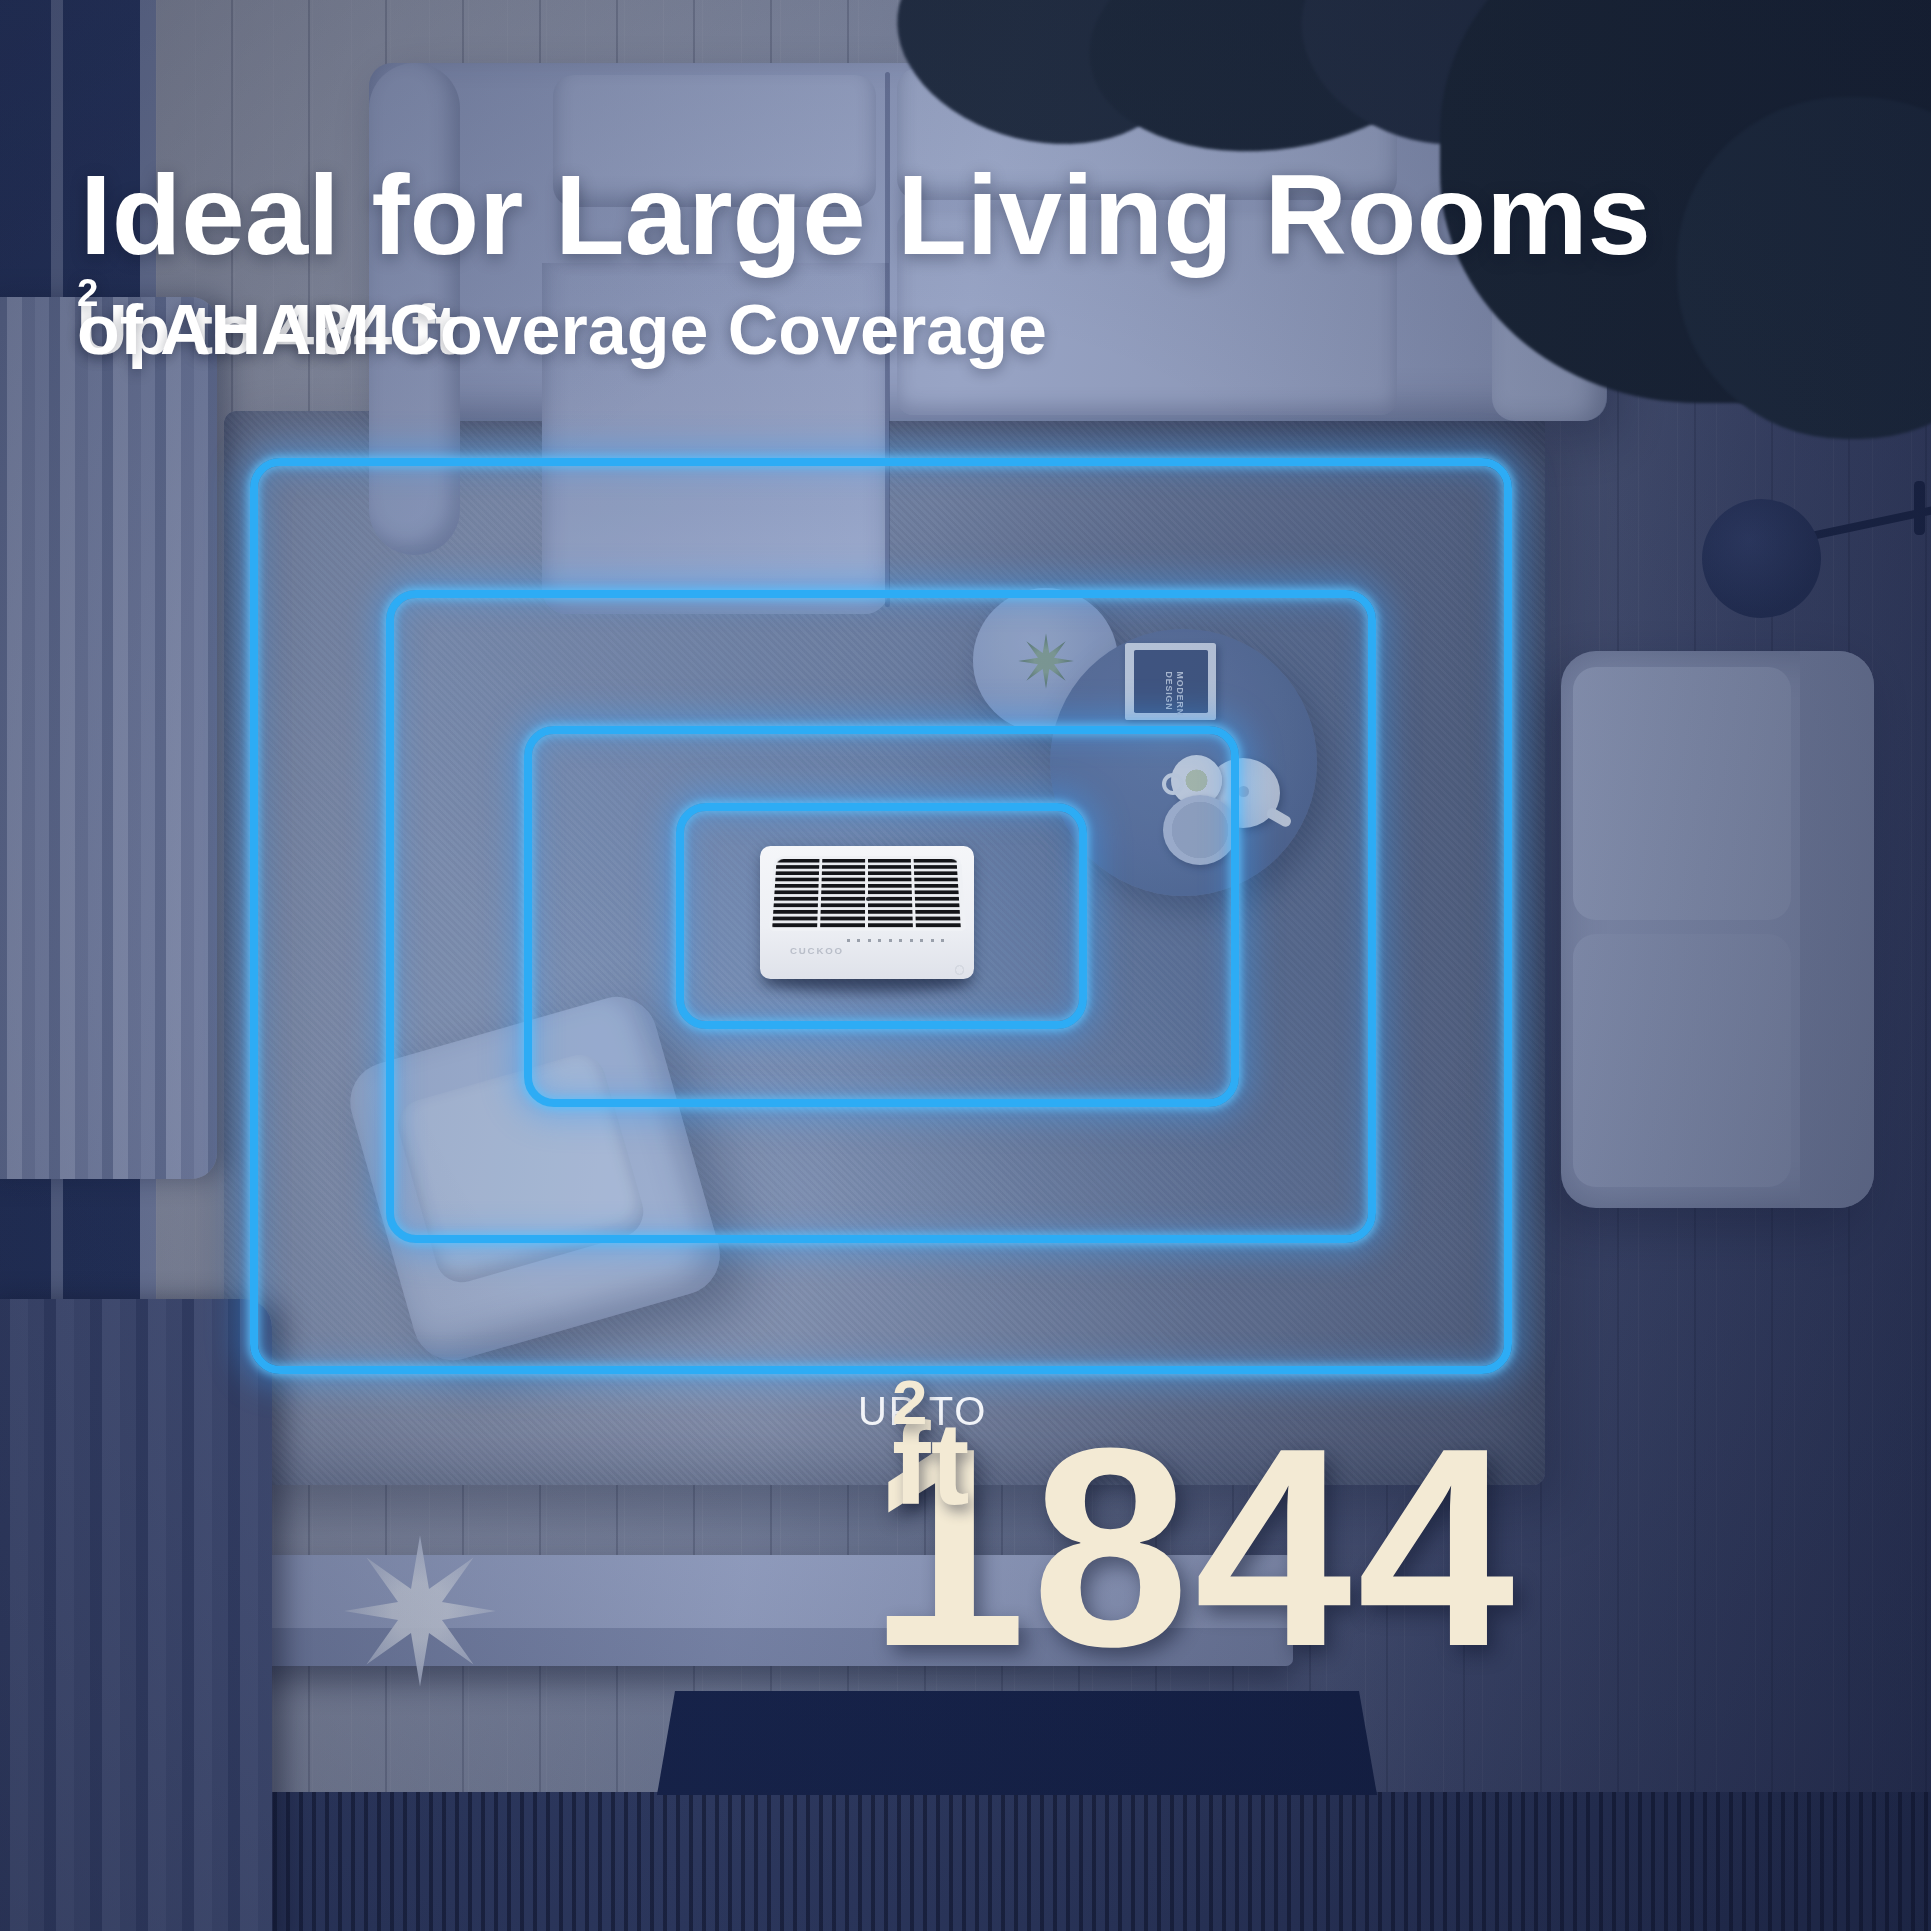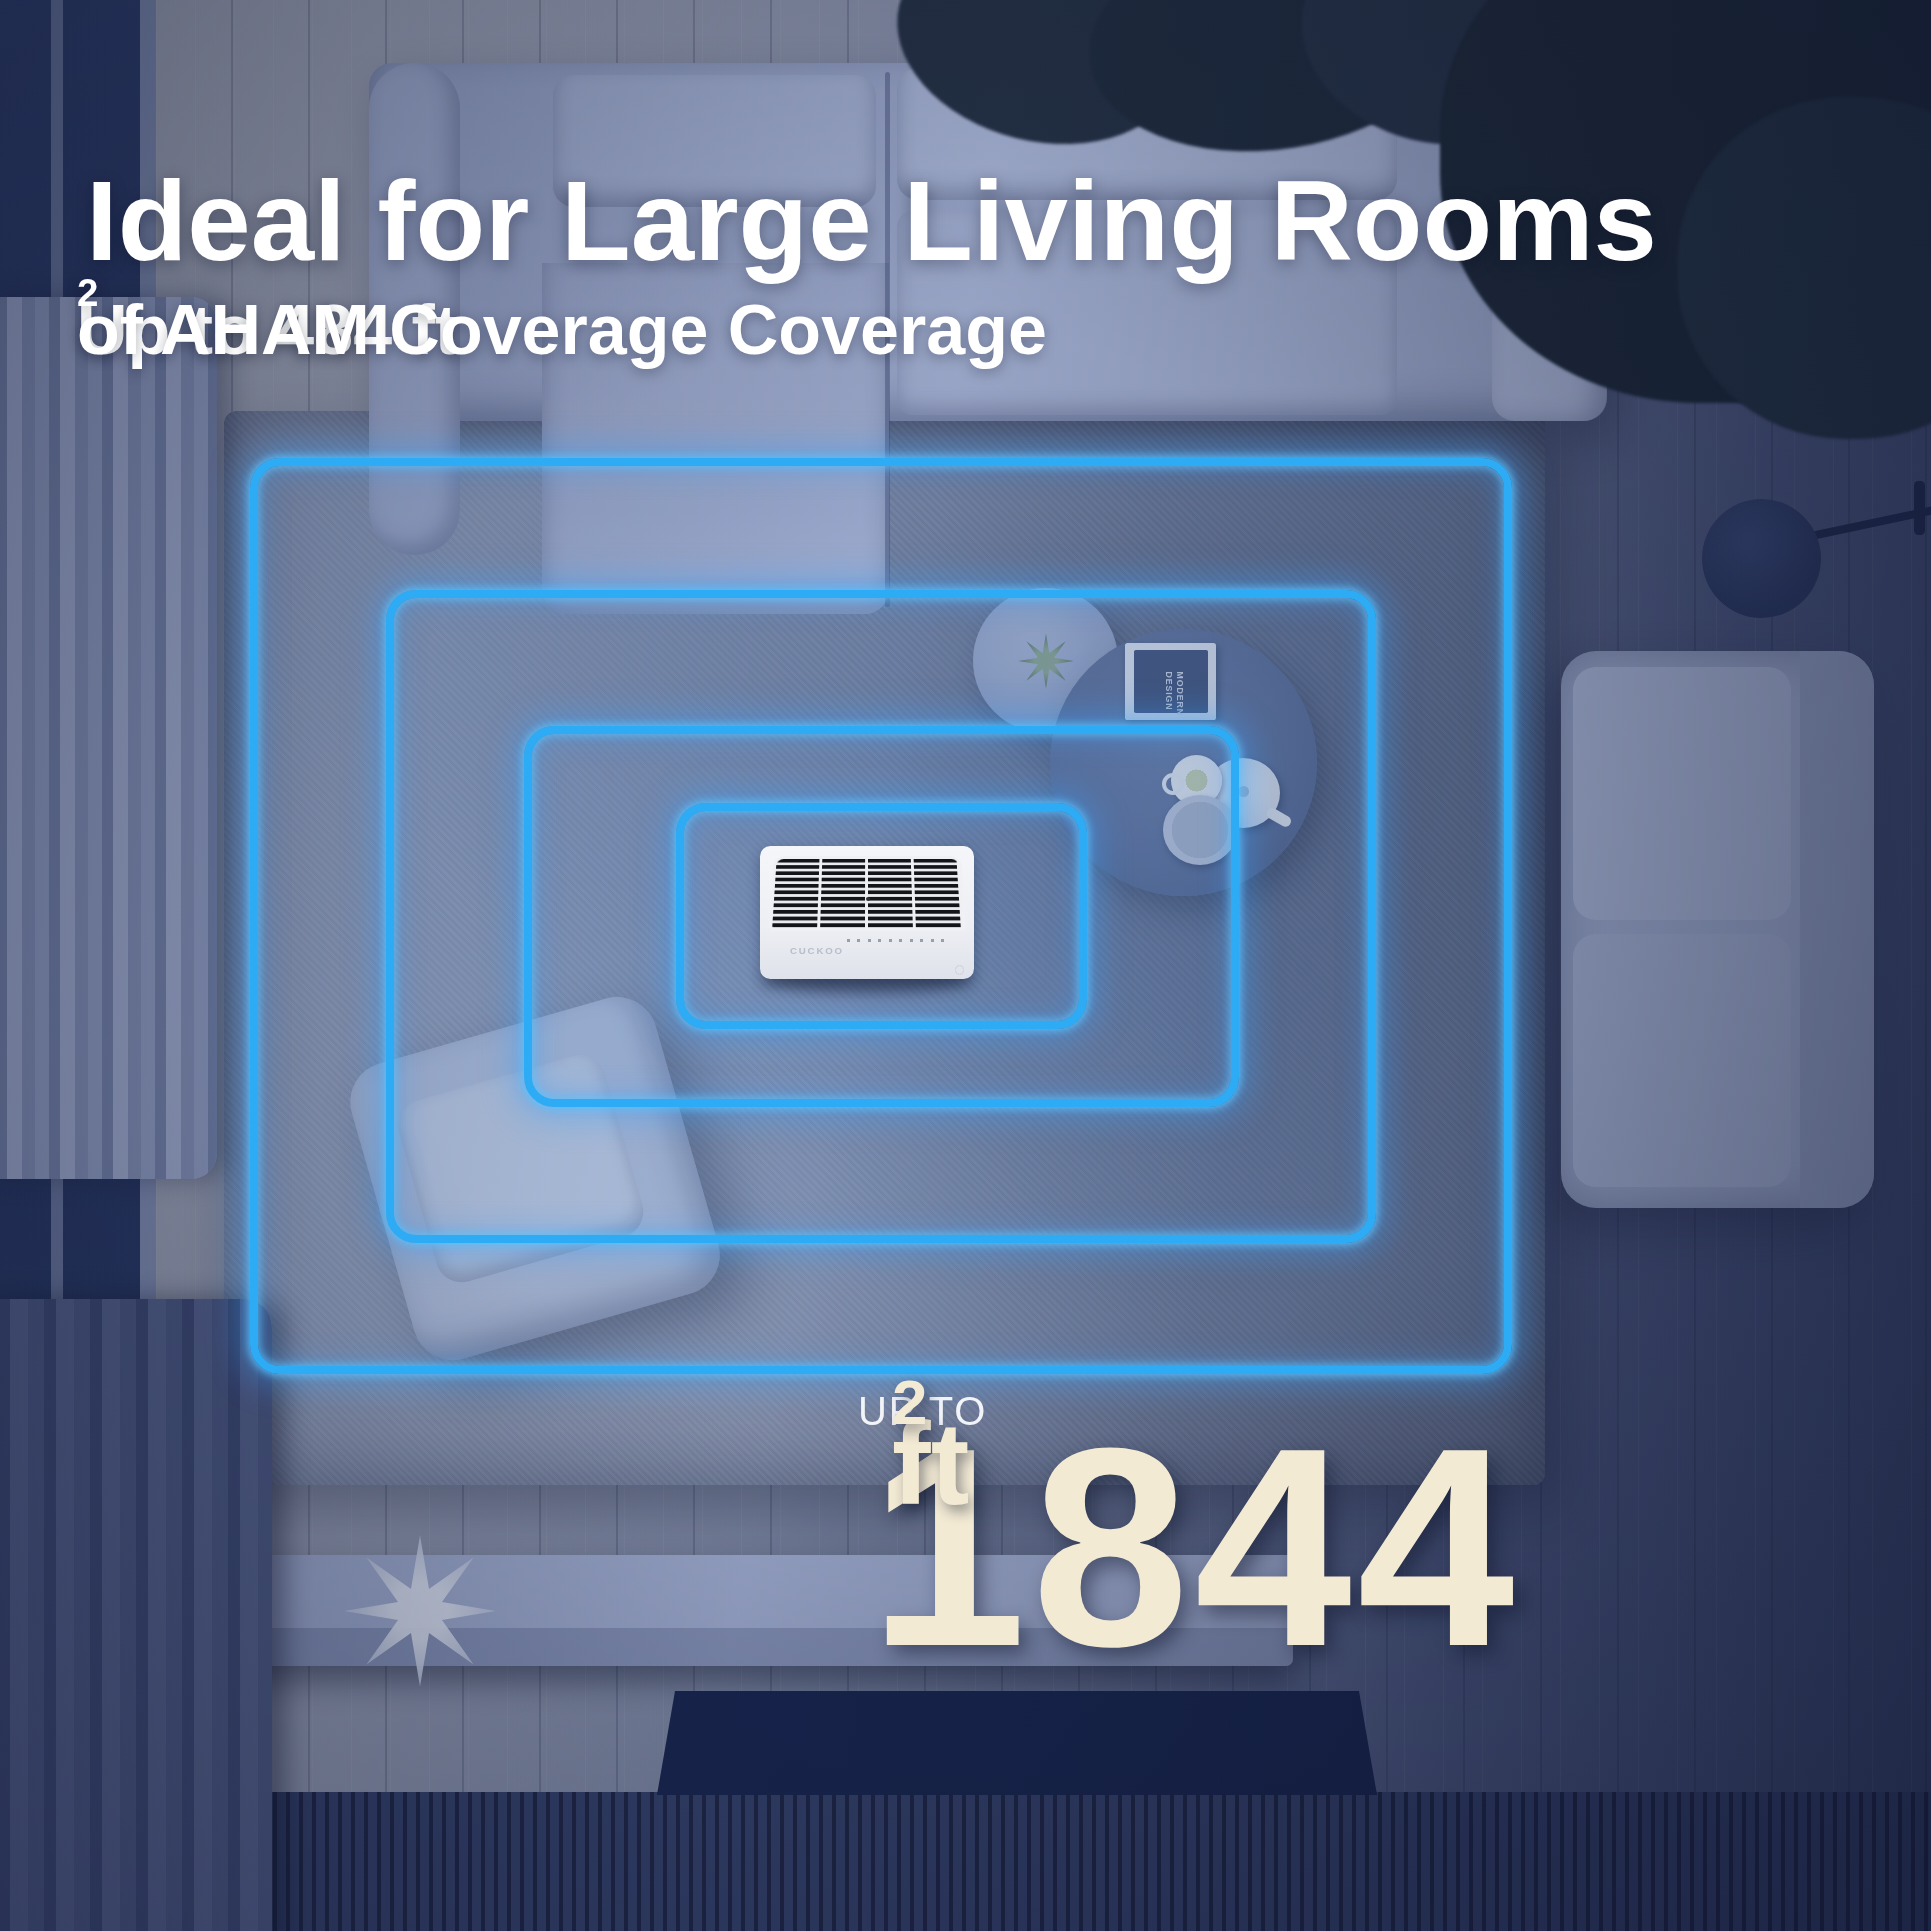--- a/index.html
+++ b/index.html
@@ -284,21 +284,21 @@
       <div class="device-power"></div>
       <div class="device-dots"></div>
       <div class="device-buttons">
         <span></span>
         <span></span>
         <span></span>
       </div>
     </div>
   </div>
 
-  <h1 class="headline z10" style="margin:13px">Ideal for Large Living Rooms</h1>
+  <h1 class="headline z10" style="margin:7px">Ideal for Large Living Rooms</h1>
 
   <h2 class="subheadline z10" style="margin:0">
     <span>Up to 484 ft</span>
       <sup>2</sup>
       <span> of AHAM Coverage Coverage</span>
   </h2>
 
   <div class="upto z10">UP TO</div>
 
   <div class="bigline z10">

